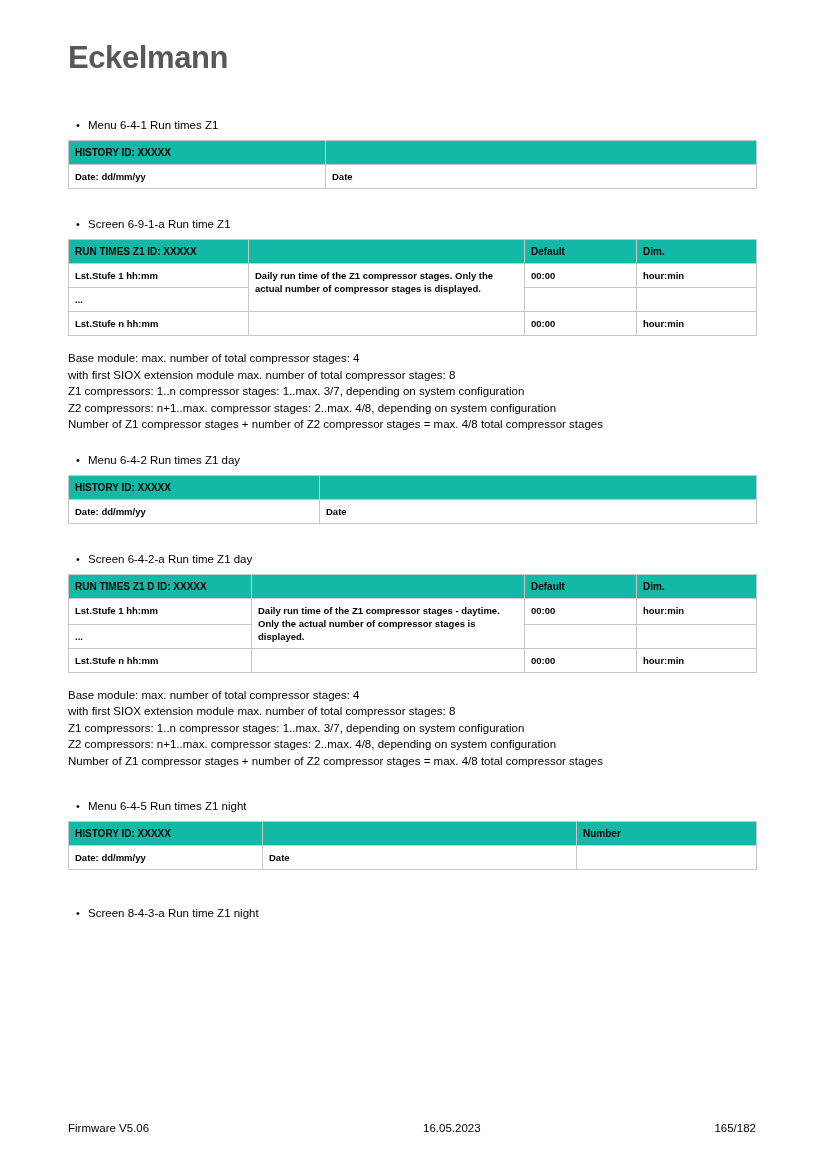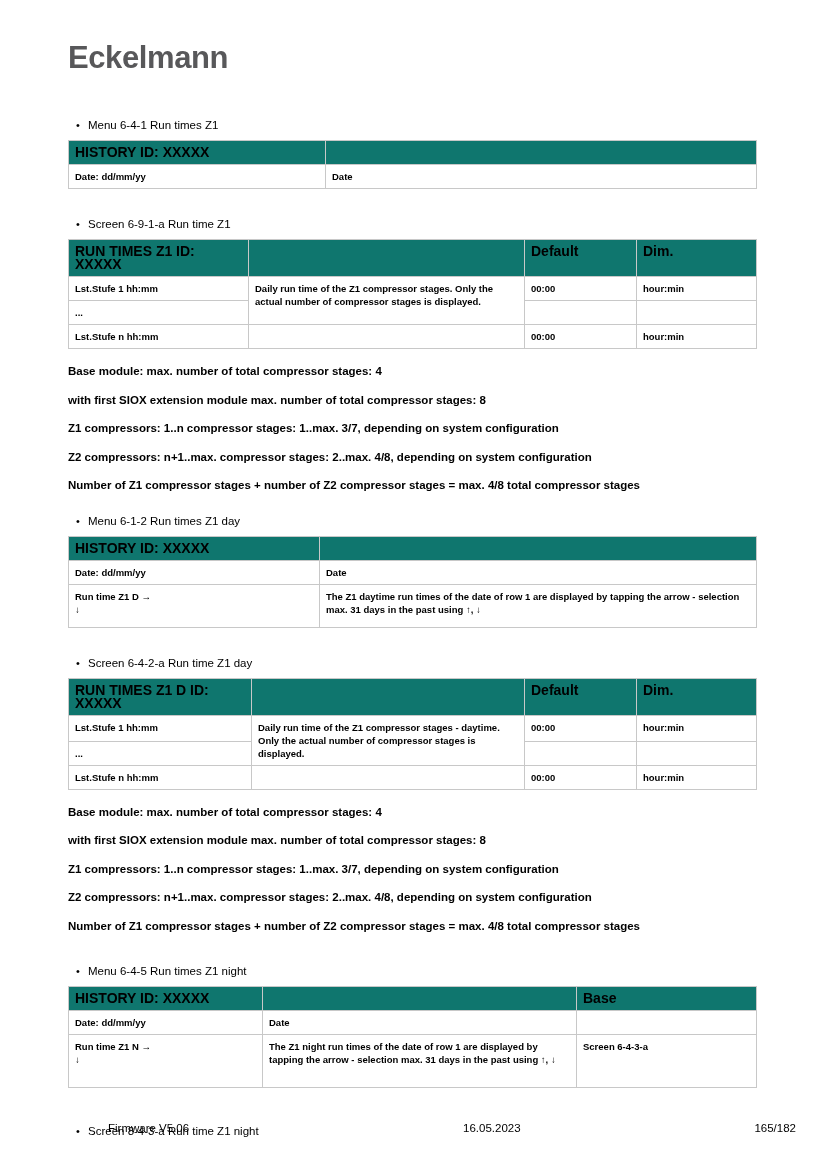--- a/index.html
+++ b/index.html
@@ -64,47 +64,45 @@
   }
   table.doc-table td, table.doc-table th {
     border: 1px solid #c8c8c8;
     padding: 5px 6px;
     vertical-align: top;
     text-align: left;
     font-weight: bold;
     line-height: 13px;
   }
   table.doc-table th {
-    background: #0f766e;
+    background: #14b8a6;
     font-weight: bold;
-    font-size: 14px;
+    font-size: 10px;
   }
   td.empty-cell { height: 13px; }
   .para {
     font-size: 11.5px;
     line-height: 16.5px;
-    margin: 12px 0 0 0;
-    font-weight: bold;
+    margin: 0 0 0 0;
   }
   .para-block {
     margin-bottom: 20px;
     margin-top: -4px;
   }
   .spacer-sm { height: 10px; }
   .spacer-md { height: 18px; }
   .footer {
     position: absolute;
     left: 68px;
     top: 1122px;
     width: 688px;
     font-size: 11.5px;
     display: flex;
     justify-content: space-between;
     color: #000;
-    margin-left: 40px;
   }
   .footer .mid { margin-left: 40px; }
   .footer .right { text-align: left; }
 </style>
 </head>
 <body>
 
 <div class="page">
 
   <div class="logo">Eckelmann</div>
@@ -175,40 +173,35 @@
     <div class="para-block">
       <div class="para">Base module: max. number of total compressor stages: 4</div>
       <div class="para">with first SIOX extension module max. number of total compressor stages: 8</div>
       <div class="para">Z1 compressors: 1..n compressor stages: 1..max. 3/7, depending on system configuration</div>
       <div class="para">Z2 compressors: n+1..max. compressor stages: 2..max. 4/8, depending on system configuration</div>
       <div class="para">Number of Z1 compressor stages + number of Z2 compressor stages = max. 4/8 total compressor stages</div>
     </div>
 
     <div class="bullet-line">
       <span class="bullet-dot">•</span>
-      <span class="bullet-text">Menu 6-1-2 Run times Z1 day</span>
+      <span class="bullet-text">Menu 6-4-2 Run times Z1 day</span>
     </div>
     <table class="doc-table">
       <colgroup>
           <col style="width:251px">
           <col style="width:437px">
         </colgroup>
       <tbody>
           <tr>
         <th>HISTORY ID: XXXXX</th>
         <th></th>
       </tr>
       <tr>
         <td>Date: dd/mm/yy</td>
         <td>Date</td>
-      </tr>
-      <tr>
-        <td style="white-space:pre-line; height:32px">Run time Z1 D →
-↓</td>
-        <td>The Z1 daytime run times of the date of row 1 are displayed by tapping the arrow - selection max. 31 days in the past using ↑, ↓</td>
       </tr>
     </tbody>
       </table>
 
     <div class="spacer-sm"></div>
 
     <div class="bullet-line">
       <span class="bullet-dot">•</span>
       <span class="bullet-text">Screen 6-4-2-a Run time Z1 day</span>
     </div>
@@ -263,32 +256,26 @@
     <table class="doc-table">
       <colgroup>
           <col style="width:194px">
           <col style="width:314px">
           <col style="width:180px">
         </colgroup>
       <tbody>
           <tr>
         <th>HISTORY ID: XXXXX</th>
         <th></th>
-        <th>Base</th>
+        <th>Number</th>
       </tr>
       <tr>
         <td>Date: dd/mm/yy</td>
         <td>Date</td>
         <td></td>
-      </tr>
-      <tr>
-        <td style="white-space:pre-line; height:42px">Run time Z1 N →
-↓</td>
-        <td>The Z1 night run times of the date of row 1 are displayed by tapping the arrow - selection max. 31 days in the past using ↑, ↓</td>
-        <td>Screen 6-4-3-a</td>
       </tr>
     </tbody>
       </table>
 
     <div class="spacer-md"></div>
 
     <div class="bullet-line">
       <span class="bullet-dot">•</span>
       <span class="bullet-text">Screen 8-4-3-a Run time Z1 night</span>
     </div>

